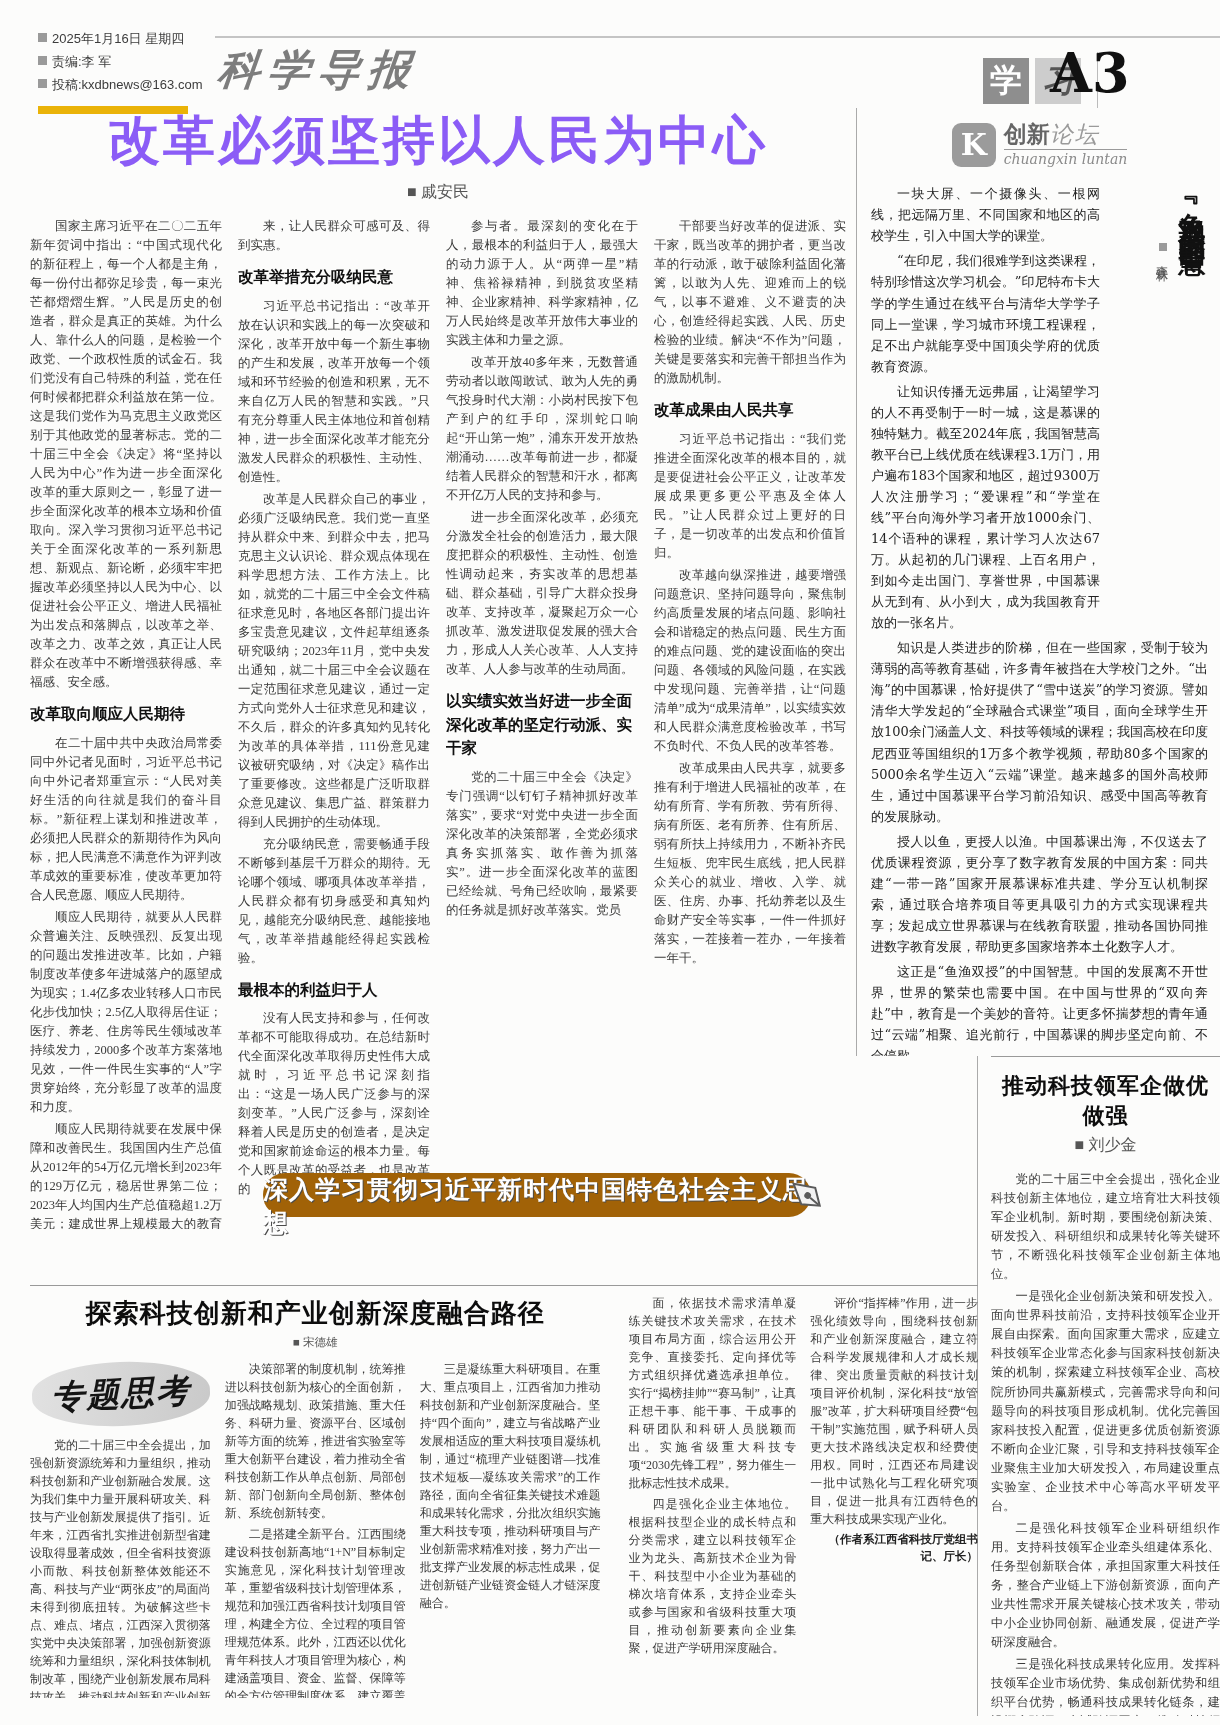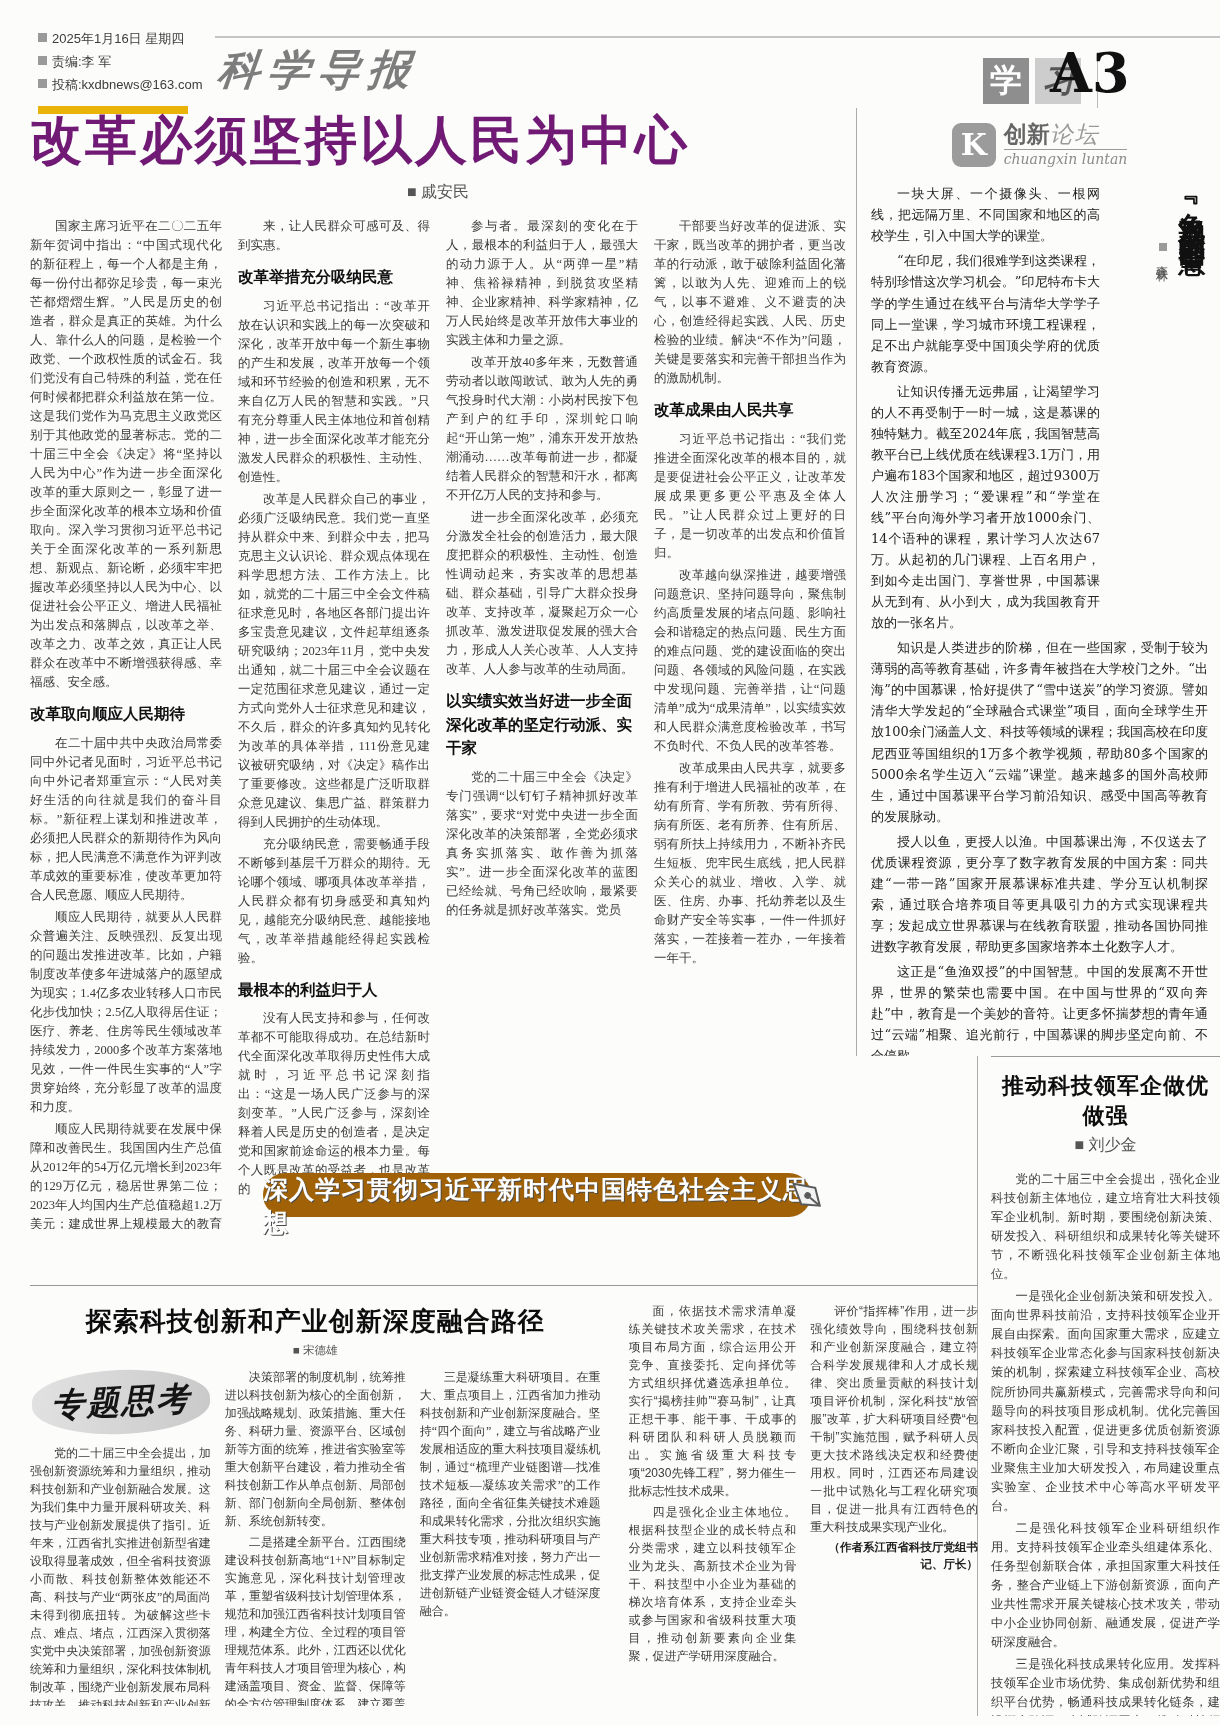--- a/index.html
+++ b/index.html
@@ -14,21 +14,21 @@
   .mast-meta{position:absolute;left:38px;top:28px;width:150px;font-size:13px;line-height:1.75;color:#3c3c3c;border-bottom:8px solid #eab308;padding-bottom:10px;white-space:nowrap;}
   .paper-logo{position:absolute;left:218px;top:42px;font-family:"DejaVu Serif",serif;font-style:italic;font-weight:bold;font-size:42px;color:#7d7d7d;letter-spacing:8px;transform:skewX(-6deg);}
   .sec-blocks{position:absolute;left:983px;top:58px;display:flex;align-items:flex-start;}
   .sec-b{width:46px;height:46px;display:flex;align-items:center;justify-content:center;font-size:32px;font-weight:bold;}
   .sec-b1{background:#8e8e8e;color:#fff;}
   .sec-b2{background:#cdcdcd;color:#555;font-family:"DejaVu Serif",serif;font-style:italic;margin-left:6px;}
   .page-no{position:absolute;left:1050px;top:46px;font-family:"DejaVu Serif",serif;font-weight:bold;font-size:54px;color:#111;line-height:1;}
   .sec-vline{position:absolute;left:1097px;top:52px;width:1px;height:56px;background:#bbb;}
   
   .main-art{position:absolute;left:30px;top:102px;width:816px;}
-  .main-head{font-size:52px;font-weight:900;color:#701a75;letter-spacing:3px;margin:4px 0 6px 0;font-family:"Liberation Sans",sans-serif;}
+  .main-head{font-size:52px;font-weight:900;color:#8b5cf6;text-align:center;letter-spacing:3px;margin:4px 0 6px 0;font-family:"Liberation Sans",sans-serif;}
   .byline{text-align:center;font-size:16px;color:#555;margin-bottom:14px;}
   .cols{display:flex;gap:16px;}
   .col{flex:1;height:1012px;overflow:hidden;font-family:"Liberation Serif","DejaVu Serif",serif;font-size:12.5px;line-height:1.52;color:#3a3a3a;}
   .para{margin:0 0 3px 0;text-indent:2em;text-align:justify;}
   .subhead{font-family:"Liberation Sans",sans-serif;font-size:15.5px;font-weight:bold;color:#111;margin:10px 0 8px 0;text-align:left;}
   
   .sidebar{position:absolute;left:856px;top:108px;width:352px;height:948px;border-left:1px solid #aaa;padding-left:14px;box-sizing:border-box;overflow:hidden;}
   .forum-head{display:flex;align-items:center;justify-content:center;margin:14px 0 16px 0;}
   .k-logo{width:44px;height:44px;border-radius:9px;background:#9b9b9b;color:#fff;font-family:"DejaVu Serif",serif;font-weight:bold;font-size:30px;display:flex;align-items:center;justify-content:center;margin-right:8px;}
   .forum-title-wrap{display:flex;flex-direction:column;}
@@ -45,28 +45,28 @@
   
   .right-art{position:absolute;left:977px;top:1056px;width:243px;height:660px;border-left:1px solid #aaa;padding-left:13px;box-sizing:border-box;overflow:hidden;}
   .right-art-inner{border-top:1px solid #999;padding-top:10px;}
   .ra-title{font-size:22px;font-weight:bold;color:#0d0d0d;text-align:center;margin:4px 0 4px 0;letter-spacing:1px;}
   .ra-body{font-family:"Liberation Serif","DejaVu Serif",serif;font-size:12.3px;line-height:1.55;color:#3a3a3a;text-align:justify;}
   
   .banner{position:absolute;left:263px;top:1173px;width:548px;height:44px;background:#a16207;border-radius:22px;display:flex;justify-content:center;}
   .banner-text{color:#fff;font-size:25px;font-weight:bold;letter-spacing:1px;text-shadow:1px 1px 0 #4a4a4a;}
   .pen-icon{position:absolute;right:-16px;top:2px;}
   
-  .feature{position:absolute;left:30px;top:1285px;width:948px;border-top:1px solid #999;padding-top:16px;display:flex;gap:28px;}
+  .feature{position:absolute;left:30px;top:1285px;width:948px;border-top:1px solid #999;padding-top:8px;display:flex;gap:28px;}
   .feat-left{width:578px;}
   .feat-head{font-size:26px;font-weight:900;color:#0d0d0d;text-align:center;letter-spacing:1px;margin:2px 0 4px 0;}
   .feat-byline{text-align:center;font-size:11.5px;color:#555;margin-bottom:10px;}
   .feat-cols{display:flex;gap:14px;}
   .feat-col{flex:1;height:338px;overflow:hidden;font-family:"Liberation Serif","DejaVu Serif",serif;font-size:12px;line-height:1.5;color:#3a3a3a;text-align:justify;}
   .feat-right{width:354px;display:flex;gap:14px;}
-  .feat-colB{flex:1;height:412px;overflow:hidden;font-family:Liberation Sans, sans-serif;font-size:12px;line-height:1.5;color:#3a3a3a;text-align:justify;}
+  .feat-colB{flex:1;height:412px;overflow:hidden;font-family:Liberation Serif, serif;font-size:12px;line-height:1.5;color:#3a3a3a;text-align:justify;}
   .kicker{width:178px;height:64px;background:linear-gradient(100deg,#e2e2e2,#c9c9c9);border-radius:50% / 46%;display:flex;align-items:center;justify-content:center;transform:rotate(-2deg);margin:2px 0 10px 2px;}
   .kicker-text{font-family:"DejaVu Serif",serif;font-weight:bold;font-style:italic;font-size:33px;color:#141414;letter-spacing:2px;transform:rotate(-1deg);}
   .feat-sig{font-weight:bold;text-align:right;font-size:11.5px;color:#222;margin-top:3px;}
 </style>
 </head>
 <body>
 
 <div class="mast-rule-top"></div>
 
 <div class="mast-meta">

